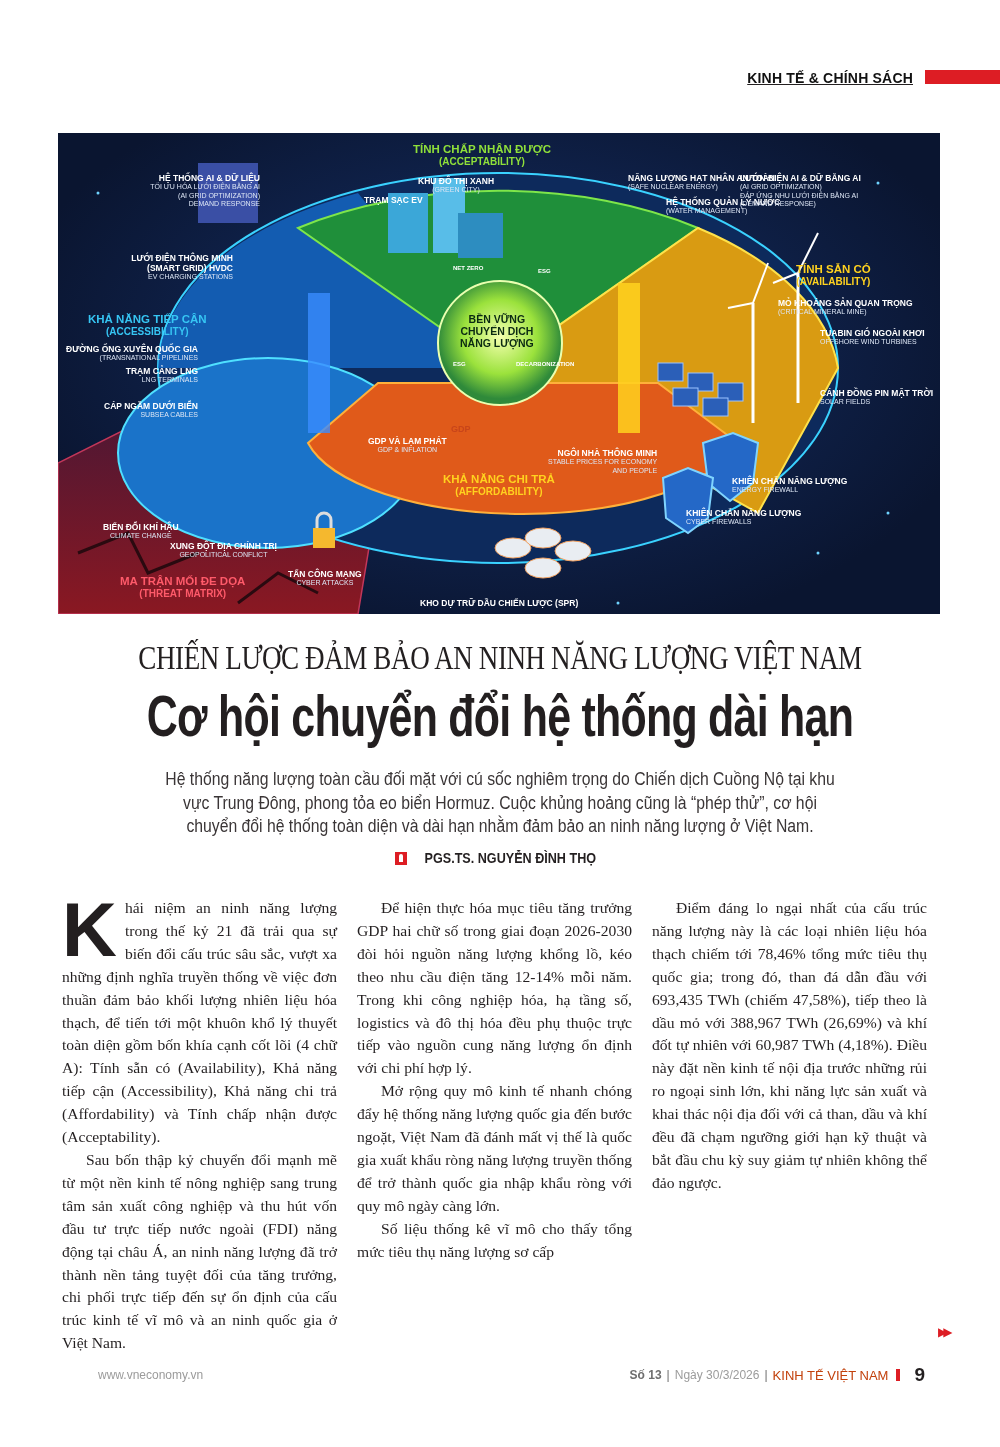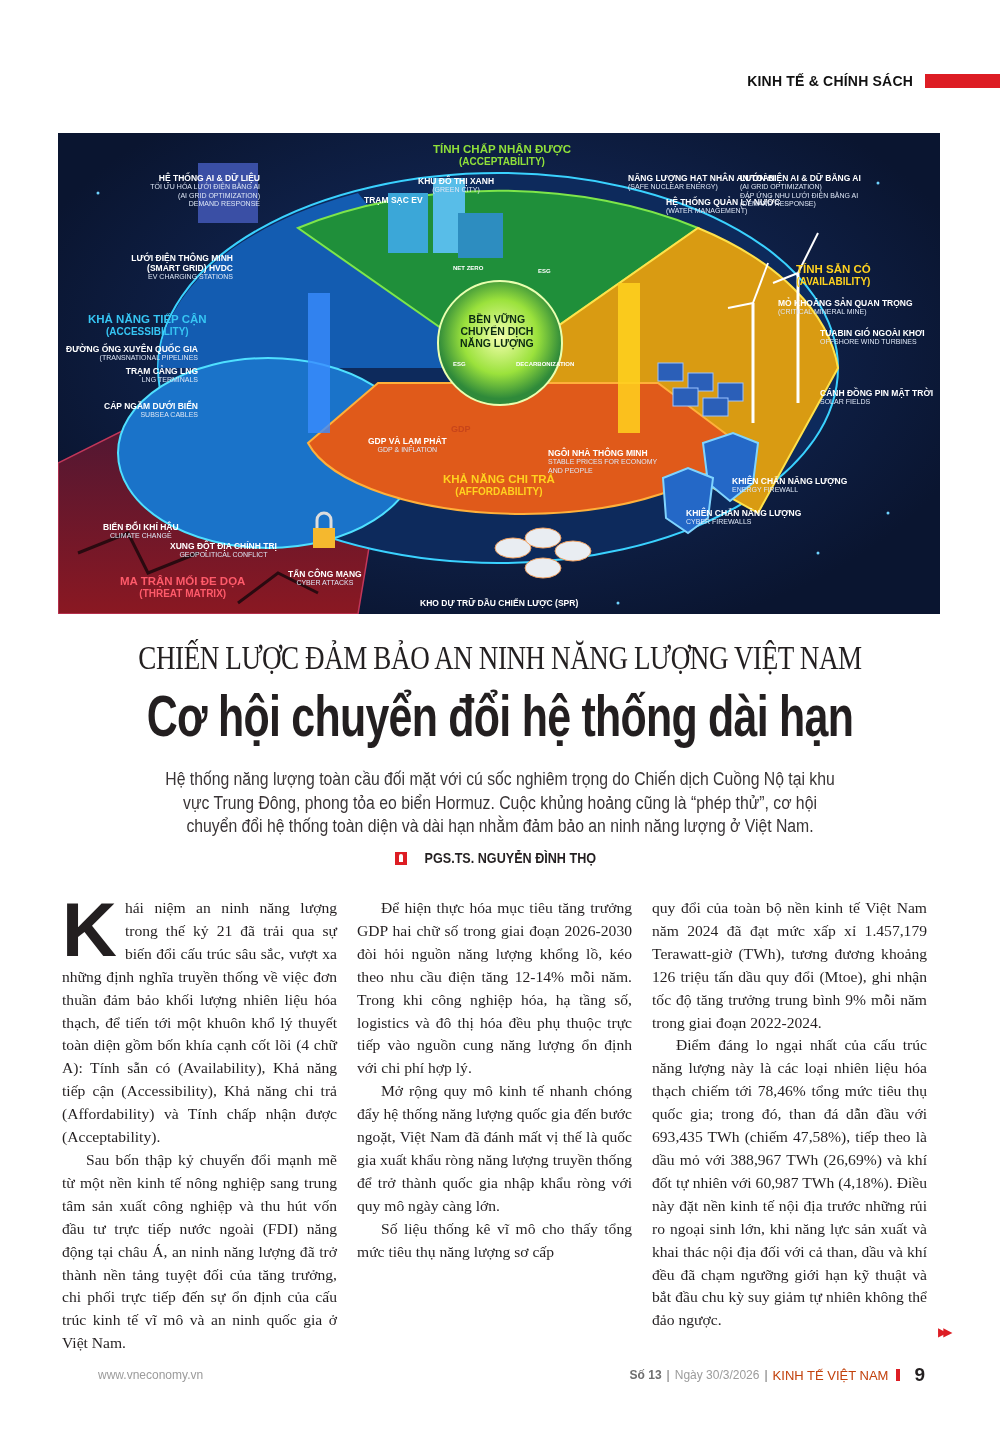--- a/index.html
+++ b/index.html
@@ -1,17 +1,17 @@
 <!DOCTYPE html>
 <html><head>
 <meta charset="utf-8">
 <style>
   html,body{margin:0;padding:0;background:#fff;}
   body{width:1000px;height:1447px;position:relative;overflow:hidden;font-family:"Liberation Serif",serif;color:#231f20;}
-  .section-header{position:absolute;top:70px;right:0;height:22px;display:flex;align-items:center;}
+  .section-header{position:absolute;top:70px;right:0;height:22px;display:flex;align-items:flex-start;text-decoration:underline;}
   .section-label{font-family:"Liberation Sans",sans-serif;font-weight:bold;font-size:14px;letter-spacing:0.2px;color:#111;margin-right:12px;}
   .section-bar{width:75px;height:14px;background:#dd1d24;}
 
   .hero{position:absolute;left:58px;top:133px;width:882px;height:481px;overflow:hidden;
     background:radial-gradient(ellipse at 50% 45%,#1b3f7a 0%,#0f2149 45%,#0a1530 80%);}
   .hero svg{position:absolute;left:0;top:0;}
   .lbl{position:absolute;font-family:"Liberation Sans",sans-serif;color:#fff;font-weight:bold;font-size:8.5px;line-height:10px;white-space:nowrap;}
   .lbl .sub{display:block;font-weight:normal;font-size:7px;line-height:8.5px;color:#dde6f5;}
   .lbl.r{text-align:right;}
   .lbl.c{text-align:center;}
@@ -122,21 +122,21 @@
 
     <g fill="#6fd3ff">
         <circle cx="40" cy="60" r="1.5"></circle>
         <circle cx="820" cy="50" r="1.5"></circle>
         <circle cx="760" cy="420" r="1.5"></circle>
         <circle cx="830" cy="380" r="1.5"></circle>
         <circle cx="560" cy="470" r="1.5"></circle>
       </g>
   </svg>
 
-  <div class="lbl c big" style="left:375px;top:10px;color:#8fe03a;">
+  <div class="lbl c big" style="left:355px;top:10px;color:#8fe03a;">
     <span>TÍNH CHẤP NHẬN ĐƯỢC</span>
     <span class="sub2">(ACCEPTABILITY)</span>
   </div>
   <div class="lbl c" style="left:360px;top:43px;">
     <span>KHU ĐÔ THỊ XANH</span><span class="sub">(GREEN CITY)</span>
   </div>
   <div class="lbl" style="left:570px;top:40px;">
     <span>NĂNG LƯỢNG HẠT NHÂN AN TOÀN</span><span class="sub">(SAFE NUCLEAR ENERGY)</span>
   </div>
   <div class="lbl" style="left:608px;top:64px;">
@@ -199,21 +199,21 @@
   <div class="lbl" style="left:762px;top:195px;">
     <span>TUABIN GIÓ NGOÀI KHƠI</span><span class="sub">OFFSHORE WIND TURBINES</span>
   </div>
   <div class="lbl" style="left:762px;top:255px;">
     <span>CÁNH ĐỒNG PIN MẶT TRỜI</span><span class="sub">SOLAR FIELDS</span>
   </div>
 
   <div class="lbl c" style="left:310px;top:303px;">
     <span>GDP VÀ LẠM PHÁT</span><span class="sub">GDP &amp; INFLATION</span>
   </div>
-  <div class="lbl" style="left:490px;top:315px;">
+  <div class="lbl" style="left:490px;top:315px;text-align:right;">
     <span>NGÔI NHÀ THÔNG MINH</span>
     <span class="sub">STABLE PRICES FOR ECONOMY</span>
     <span class="sub">AND PEOPLE</span>
   </div>
   <div class="lbl c big" style="left:385px;top:340px;color:#ffd21f;">
     <span>KHẢ NĂNG CHI TRẢ</span>
     <span class="sub2">(AFFORDABILITY)</span>
   </div>
   <div class="lbl" style="left:393px;top:291px;color:#c8451a;font-size:9px;">GDP</div>
 
@@ -252,21 +252,20 @@
 <div class="col col1">
   <p><span class="dropcap">K</span><span>hái niệm an ninh năng lượng trong thế kỷ 21 đã trải qua sự biến đổi cấu trúc sâu sắc, vượt xa những định nghĩa truyền thống về việc đơn thuần đảm bảo khối lượng nhiên liệu hóa thạch, để tiến tới một khuôn khổ lý thuyết toàn diện gồm bốn khía cạnh cốt lõi (4 chữ A): Tính sẵn có (Availability), Khả năng tiếp cận (Accessibility), Khả năng chi trả (Affordability) và Tính chấp nhận được (Acceptability).</span></p>
   <p class="indent">Sau bốn thập kỷ chuyển đổi mạnh mẽ từ một nền kinh tế nông nghiệp sang trung tâm sản xuất công nghiệp và thu hút vốn đầu tư trực tiếp nước ngoài (FDI) năng động tại châu Á, an ninh năng lượng đã trở thành nền tảng tuyệt đối của tăng trưởng, chi phối trực tiếp đến sự ổn định của cấu trúc kinh tế vĩ mô và an ninh quốc gia ở Việt Nam.</p>
 </div>
 <div class="col col2">
   <p class="indent">Để hiện thực hóa mục tiêu tăng trưởng GDP hai chữ số trong giai đoạn 2026-2030 đòi hỏi nguồn năng lượng khổng lồ, kéo theo nhu cầu điện tăng 12-14% mỗi năm. Trong khi công nghiệp hóa, hạ tầng số, logistics và đô thị hóa đều phụ thuộc trực tiếp vào nguồn cung năng lượng ổn định với chi phí hợp lý.</p>
   <p class="indent">Mở rộng quy mô kinh tế nhanh chóng đẩy hệ thống năng lượng quốc gia đến bước ngoặt, Việt Nam đã đánh mất vị thế là quốc gia xuất khẩu ròng năng lượng truyền thống để trở thành quốc gia nhập khẩu ròng với quy mô ngày càng lớn.</p>
   <p class="indent">Số liệu thống kê vĩ mô cho thấy tổng mức tiêu thụ năng lượng sơ cấp</p>
 </div>
 <div class="col col3">
-  <p>quy đổi của toàn bộ nền kinh tế Việt Nam năm 2024 đã đạt mức xấp xỉ 1.457,179 Terawatt-giờ (TWh), tương đương khoảng 126 triệu tấn dầu quy đổi (Mtoe), ghi nhận tốc độ tăng trưởng trung bình 9% mỗi năm trong giai đoạn 2022-2024.</p>
   <p class="indent">Điểm đáng lo ngại nhất của cấu trúc năng lượng này là các loại nhiên liệu hóa thạch chiếm tới 78,46% tổng mức tiêu thụ quốc gia; trong đó, than đá dẫn đầu với 693,435 TWh (chiếm 47,58%), tiếp theo là dầu mỏ với 388,967 TWh (26,69%) và khí đốt tự nhiên với 60,987 TWh (4,18%). Điều này đặt nền kinh tế nội địa trước những rủi ro ngoại sinh lớn, khi năng lực sản xuất và khai thác nội địa đối với cả than, dầu và khí đều đã chạm ngưỡng giới hạn kỹ thuật và bắt đầu chu kỳ suy giảm tự nhiên không thể đảo ngược.</p>
 </div>
 <div class="continue-icon">▶▶</div>
 
 <div class="footer-left">www.vneconomy.vn</div>
 <div class="footer-right">
   <span class="issue">Số 13</span>
   <span class="sep">|</span>
   <span>Ngày 30/3/2026</span>
   <span class="sep">|</span>

